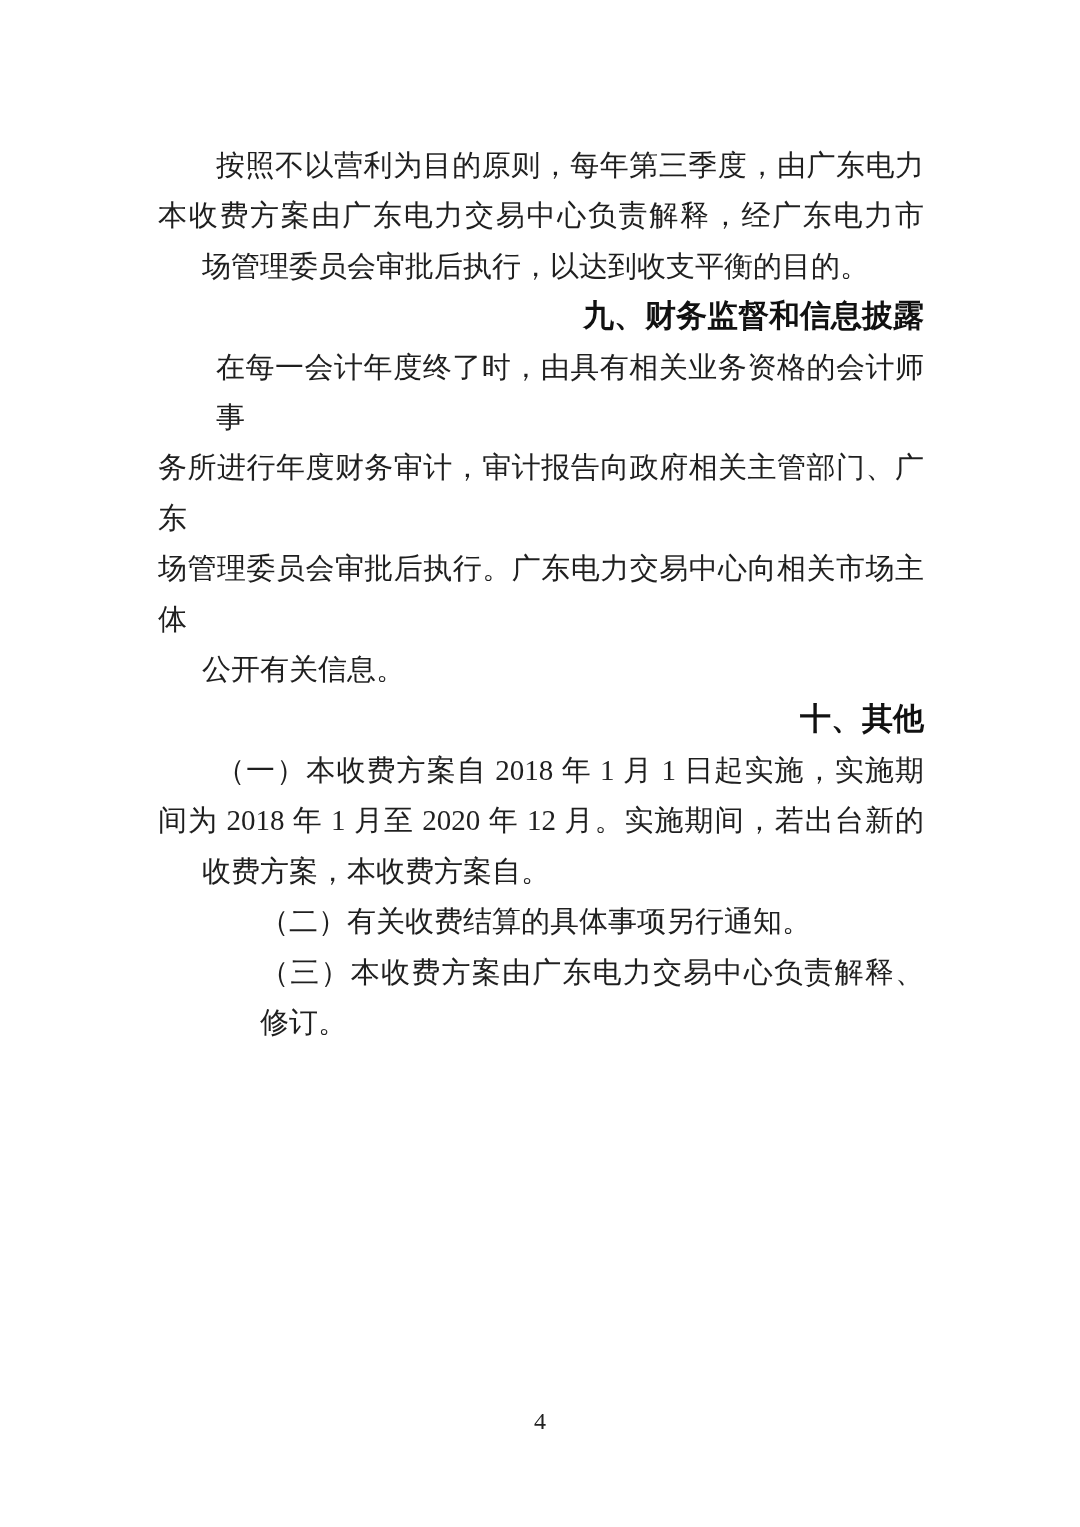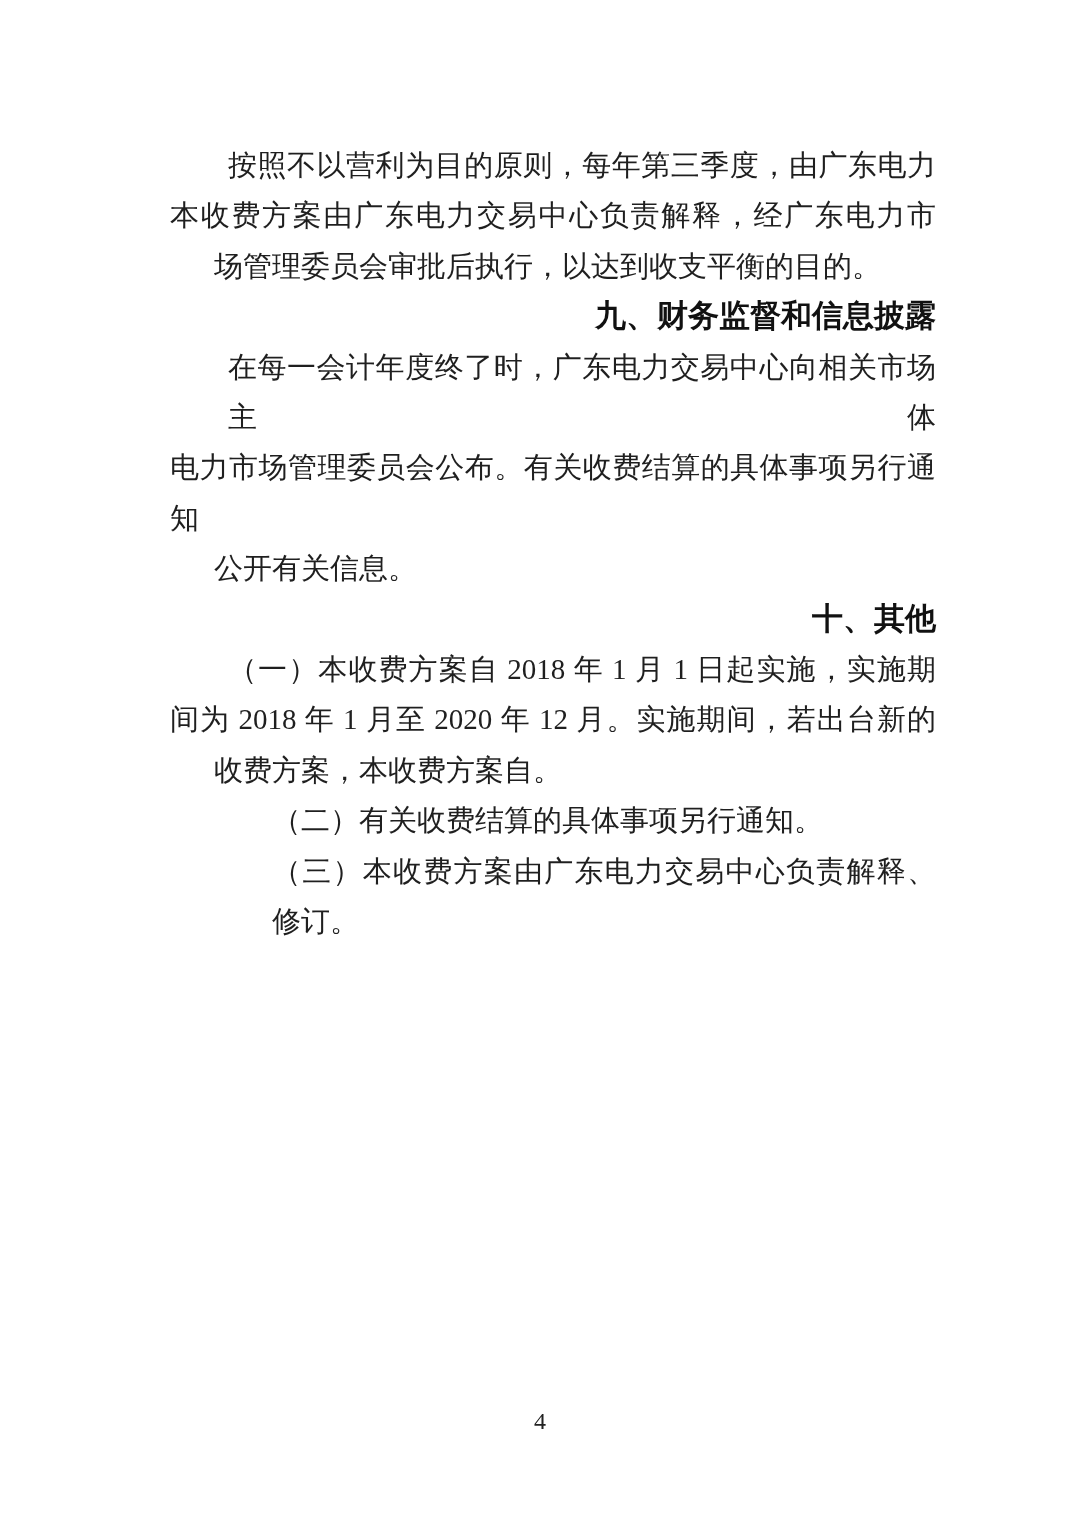--- a/index.html
+++ b/index.html
@@ -10,21 +10,21 @@
   .page {
     position: relative;
     width: 1080px;
     height: 1527px;
     background: #ffffff;
     margin: 0 auto;
     overflow: hidden;
   }
   .content {
     position: absolute;
-    left: 170px;
+    left: 158px;
     top: 140px;
     width: 766px;
     color: #1f1f1f;
     font-family: "Liberation Serif", "DejaVu Serif", serif;
     font-size: 29px;
     line-height: 50.4px;
   }
   .paragraph { margin: 0; }
   .line {
     text-align: justify;
@@ -66,22 +66,23 @@
 
 <div class="page">
   <main class="content">
       <div class="paragraph">
         <div class="line indent">按照不以营利为目的原则，每年第三季度，由广东电力</div>
         <div class="line">本收费方案由广东电力交易中心负责解释，经广东电力市</div>
         <div class="line last">场管理委员会审批后执行，以达到收支平衡的目的。</div>
       </div>
       <div class="heading">九、财务监督和信息披露</div>
       <div class="paragraph">
-        <div class="line indent">在每一会计年度终了时，广东电力交易中心向相关市场主体</div>
-        <div class="line">电力市场管理委员会公布。有关收费结算的具体事项另行通知</div>
+        <div class="line indent">在每一会计年度终了时，由具有相关业务资格的会计师事</div>
+        <div class="line">务所进行年度财务审计，审计报告向政府相关主管部门、广东</div>
+        <div class="line">场管理委员会审批后执行。广东电力交易中心向相关市场主体</div>
         <div class="line last">公开有关信息。</div>
       </div>
       <div class="heading">十、其他</div>
       <div class="paragraph">
         <div class="line indent">（一）本收费方案自 2018 年 1 月 1 日起实施，实施期</div>
         <div class="line">间为 2018 年 1 月至 2020 年 12 月。实施期间，若出台新的</div>
         <div class="line last">收费方案，本收费方案自。</div>
       </div>
       <div class="paragraph">
         <div class="line indent last">（二）有关收费结算的具体事项另行通知。</div>

